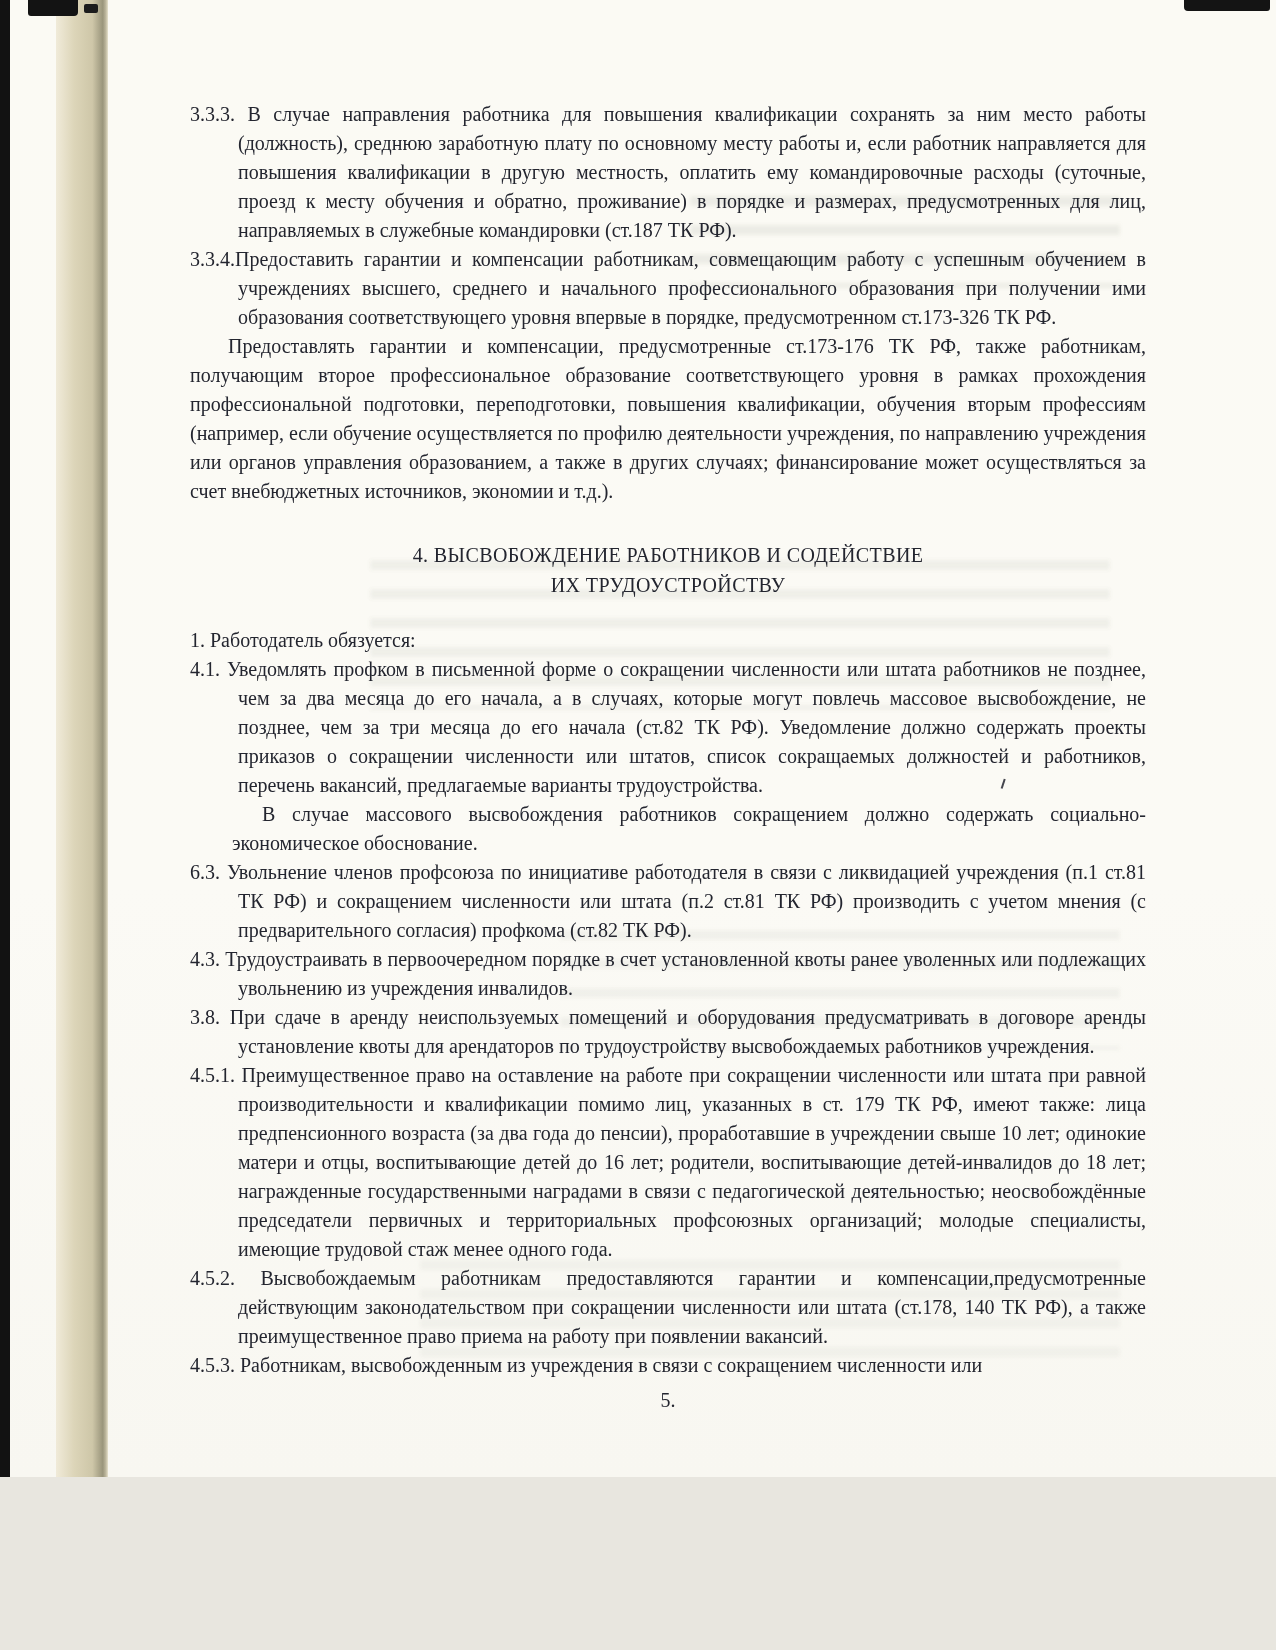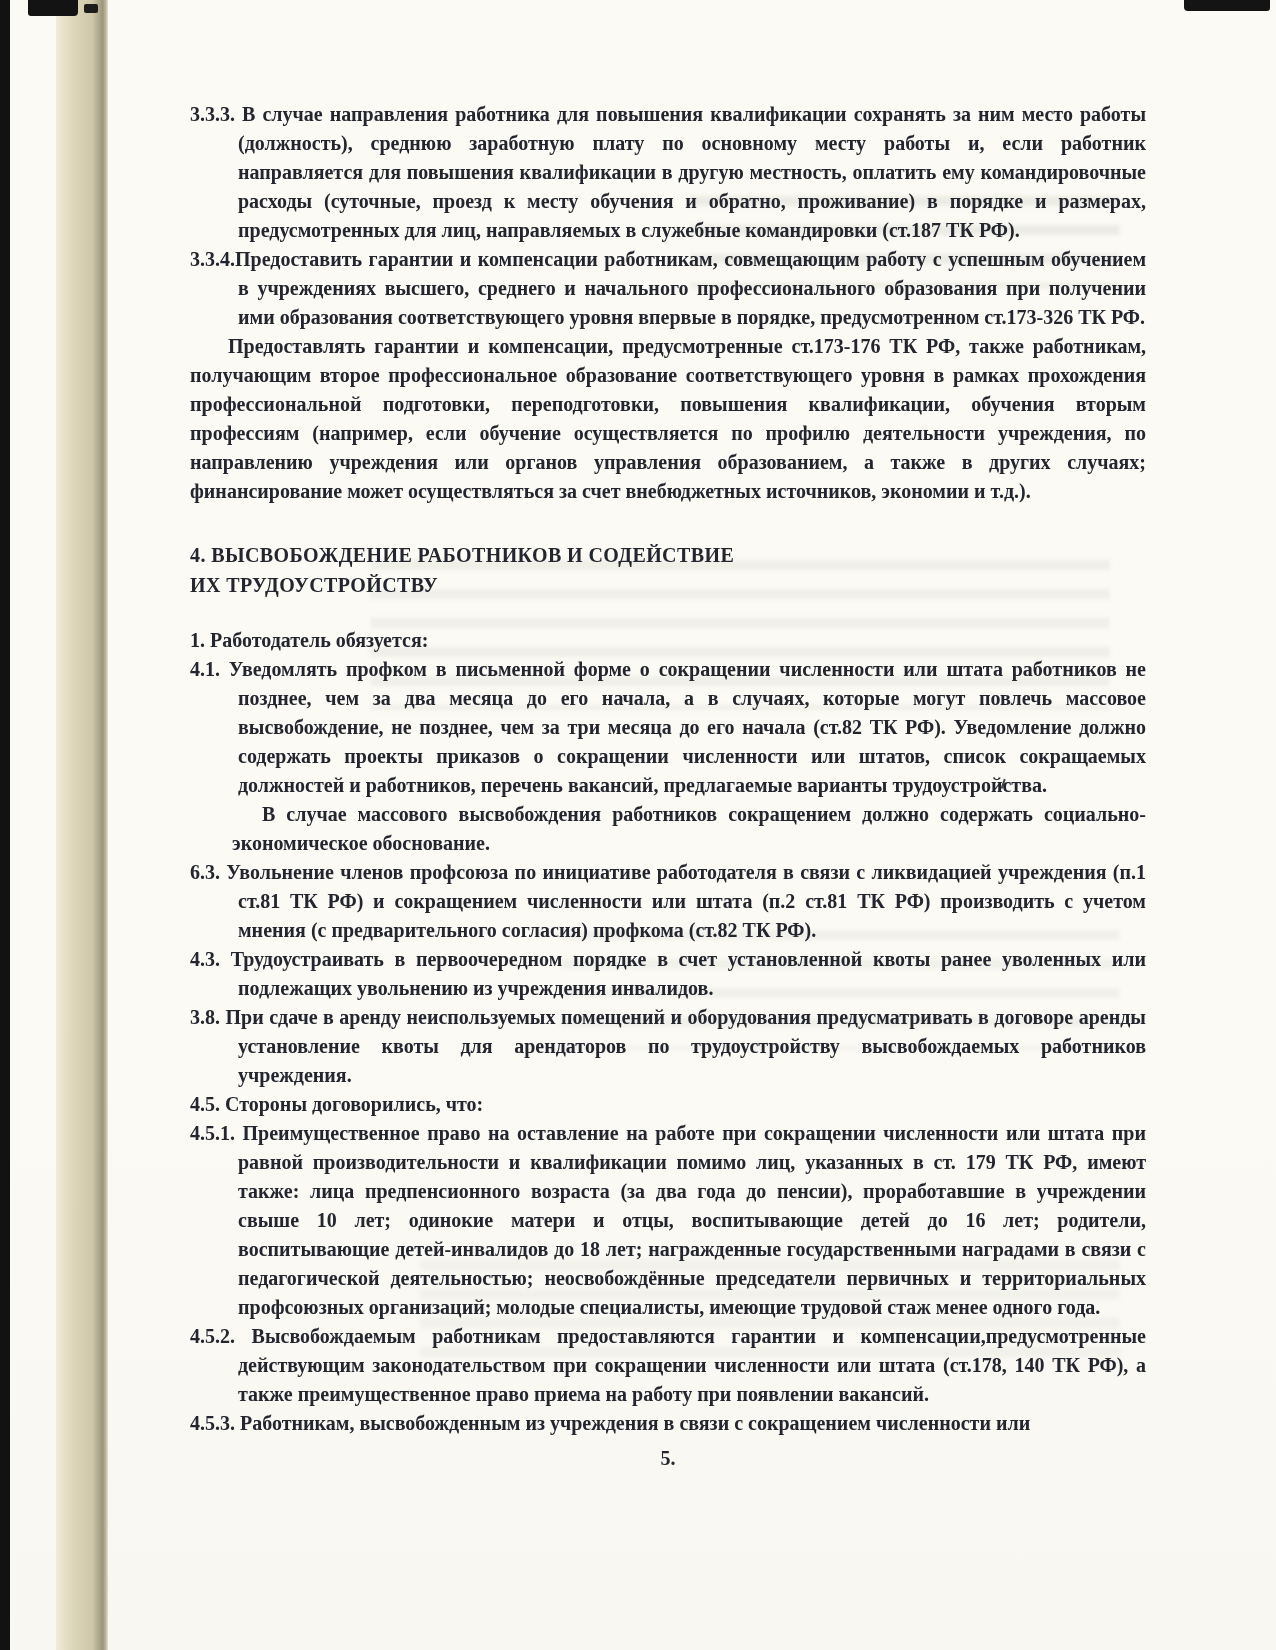--- a/index.html
+++ b/index.html
@@ -3,26 +3,25 @@
 <meta charset="utf-8">
 <style>
   html, body {
     margin: 0;
     padding: 0;
     background: #e8e6df;
   }
   .page {
     position: relative;
     width: 1276px;
-    height: 1650px;
+    height: 1477px;
     background: linear-gradient(180deg, #fbfaf4 0%, #fbfaf5 60%, #f8f7f1 100%);
     overflow: hidden;
     font-family: "Liberation Serif", "DejaVu Serif", serif;
     color: #23252f;
-    font-weight: bold;
   }
   
   .scan-edge-left {
     position: absolute;
     left: 0; top: 0;
     width: 10px; height: 100%;
     background: #121212;
   }
   
   .binding-band {
@@ -93,21 +92,21 @@
   .p-cont {
     text-indent: 38px;
   }
   .p-sub {
     margin-left: 42px;
     text-indent: 30px;
   }
   .section-heading {
     margin-top: 34px;
     margin-bottom: 26px;
-    text-align: left;
+    text-align: center;
     letter-spacing: 0.4px;
   }
   .section-heading div { line-height: 30px; }
   .page-number {
     margin-top: 6px;
     text-align: center;
     text-indent: 0;
   }
   
   .stray-mark {
@@ -154,21 +153,20 @@
     <p class="p-hang">4.1. Уведомлять профком в письменной форме о сокращении численности  или штата работников  не позднее, чем за два месяца до его начала, а в случаях, которые могут повлечь массовое высвобождение, не позднее, чем за три месяца до его начала (ст.82 ТК РФ). Уведомление должно содержать проекты приказов о сокращении численности или штатов, список сокращаемых должностей и работников, перечень вакансий, предлагаемые варианты трудоустройства.</p>
 
     <p class="p-sub">В случае массового высвобождения работников сокращением должно содержать социально-экономическое обоснование.</p>
 
     <p class="p-hang">6.3. Увольнение членов профсоюза по инициативе работодателя в связи с ликвидацией учреждения (п.1 ст.81 ТК РФ) и сокращением численности или штата (п.2 ст.81 ТК РФ) производить с учетом мнения (с предварительного согласия) профкома (ст.82 ТК РФ).</p>
 
     <p class="p-hang">4.3. Трудоустраивать в первоочередном порядке в счет установленной квоты ранее уволенных или подлежащих увольнению из учреждения инвалидов.</p>
 
     <p class="p-hang">3.8. При сдаче в аренду неиспользуемых помещений и оборудования предусматривать в договоре аренды установление квоты для арендаторов по трудоустройству высвобождаемых работников учреждения.</p>
 
-    <p class="p-hang">4.5. Стороны договорились, что:</p>
 
     <p class="p-hang">4.5.1. Преимущественное право на оставление на работе при сокращении численности или штата при равной производительности и квалификации помимо лиц, указанных в ст. 179 ТК РФ, имеют также: лица предпенсионного возраста (за два года до пенсии), проработавшие в учреждении свыше 10 лет; одинокие матери и отцы, воспитывающие детей до 16 лет; родители, воспитывающие детей-инвалидов до 18 лет; награжденные государственными наградами в связи с педагогической деятельностью;  неосвобождённые председатели первичных и территориальных профсоюзных организаций; молодые специалисты, имеющие трудовой стаж менее одного года.</p>
 
     <p class="p-hang">4.5.2. Высвобождаемым работникам предоставляются гарантии и компенсации,предусмотренные действующим законодательством при сокращении численности или штата (ст.178, 140 ТК РФ), а также преимущественное право приема на работу при появлении вакансий.</p>
 
     <p class="p-hang">4.5.3. Работникам, высвобожденным из учреждения в связи с сокращением численности или</p>
 
     <p class="page-number">5.</p>
 
   </div>

